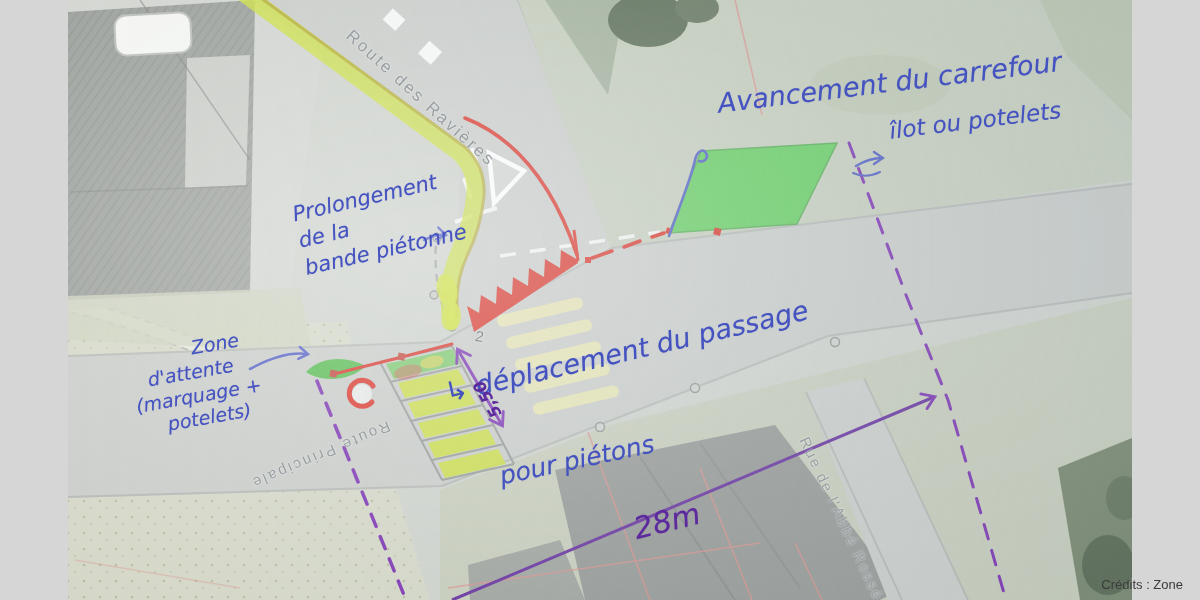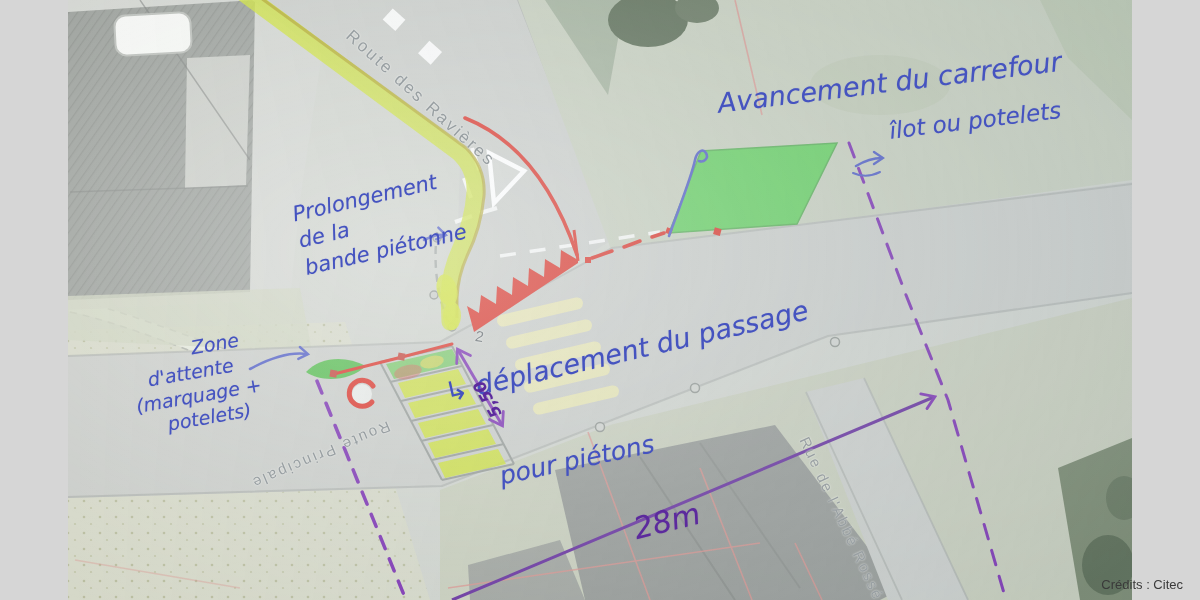--- a/index.html
+++ b/index.html
@@ -261,14 +261,14 @@
       <div style="padding-left:28px;">potelets)</div>
     </div>
 
     <div class="hw" style="left:374px;top:378px;font-size:27px;transform:rotate(-13deg);">↳ déplacement du passage</div>
     <div class="hw" style="left:429px;top:462px;font-size:25px;transform:rotate(-12deg);">pour piétons</div>
 
     <div class="hw purple" style="left:562px;top:512px;font-size:30px;transform:rotate(-14deg);">28m</div>
     <div class="hw purple" style="left:421px;top:421px;font-size:16px;font-weight:bold;transform:rotate(-120deg);">5,50</div>
   </div>
 
-  <div class="credits">Crédits : Citec</div>
+  <div class="credits">Crédits : Zone</div>
 </div>
 
 </body></html>

